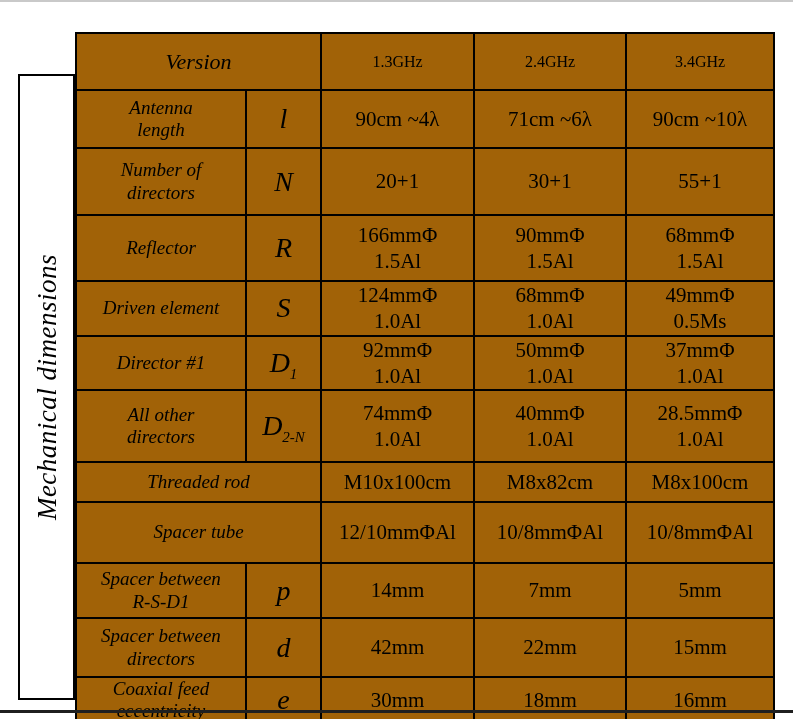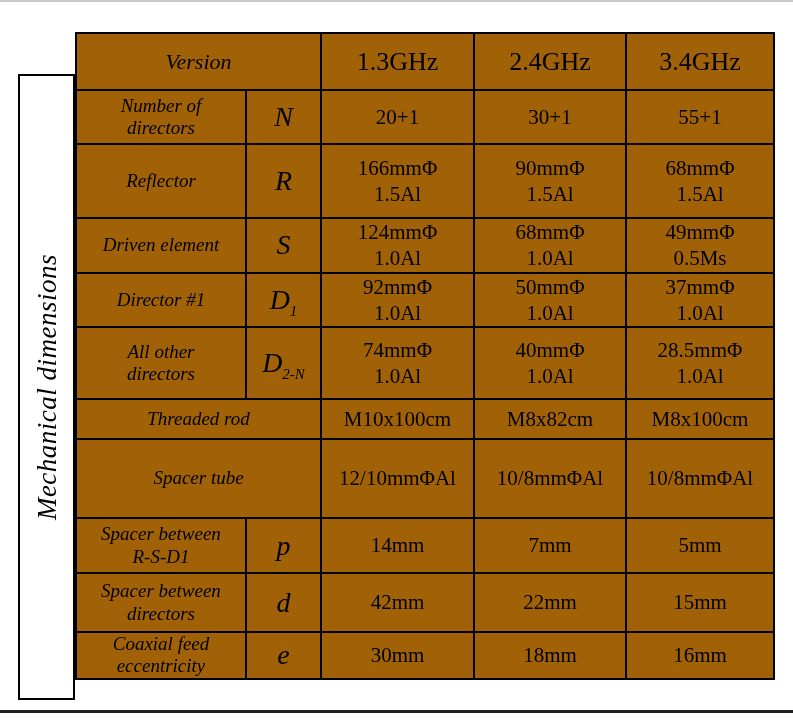--- a/index.html
+++ b/index.html
@@ -57,21 +57,21 @@
     text-align: center;
     vertical-align: middle;
     font-weight: normal;
   }
   col.c-label  { width: 170px; }
   col.c-symbol { width: 75px;  }
   col.c-v1     { width: 153px; }
   col.c-v2     { width: 152px; }
   col.c-v3     { width: 148px; }
   .version-cell { font-style: italic; font-size: 22px; }
-  .freq-cell    { font-size: 26px; }
+  .freq-cell    { font-size: 16px; }
   .label-cell   { font-style: italic; font-size: 19px; line-height: 1.18; white-space: pre-line; }
   .symbol-cell  { font-style: italic; font-size: 28px; }
   .symbol-cell sub { font-size: 15px; font-style: italic; line-height: 0; }
   .value-cell   { font-size: 21px; line-height: 1.25; white-space: pre-line; }
 </style>
 </head>
 <body>
 
 <div class="stage">
 
@@ -91,31 +91,39 @@
     </colgroup>
 
     <tbody>
         <tr style="height:57px;">
       <th colspan="2" class="version-cell">Version</th>
       <th class="freq-cell">1.3GHz</th>
       <th class="freq-cell">2.4GHz</th>
       <th class="freq-cell">3.4GHz</th>
     </tr>
 
-
-    <tr style="height:54px;">
+    <tr style="height:58px;">
+      <td class="label-cell">Antenna
+length</td>
+      <td class="symbol-cell"><span>l</span><sub></sub></td>
+      <td class="value-cell">90cm ~4λ</td>
+      <td class="value-cell">71cm ~6λ</td>
+      <td class="value-cell">90cm ~10λ</td>
+    </tr>
+
+    <tr style="height:67px;">
       <td class="label-cell">Number of
 directors</td>
       <td class="symbol-cell"><span>N</span><sub></sub></td>
       <td class="value-cell">20+1</td>
       <td class="value-cell">30+1</td>
       <td class="value-cell">55+1</td>
     </tr>
 
-    <tr style="height:74px;">
+    <tr style="height:66px;">
       <td class="label-cell">Reflector</td>
       <td class="symbol-cell"><span>R</span><sub></sub></td>
       <td class="value-cell">166mmΦ
 1.5Al</td>
       <td class="value-cell">90mmΦ
 1.5Al</td>
       <td class="value-cell">68mmΦ
 1.5Al</td>
     </tr>
 
@@ -153,21 +161,21 @@
 1.0Al</td>
     </tr>
 
     <tr style="height:40px;font-family:Liberation Serif, serif;">
       <td colspan="2" class="label-cell">Threaded rod</td>
       <td class="value-cell">M10x100cm</td>
       <td class="value-cell">M8x82cm</td>
       <td class="value-cell">M8x100cm</td>
     </tr>
 
-    <tr style="height:79px;">
+    <tr style="height:61px;">
       <td colspan="2" class="label-cell">Spacer tube</td>
       <td class="value-cell">12/10mmΦAl</td>
       <td class="value-cell">10/8mmΦAl</td>
       <td class="value-cell">10/8mmΦAl</td>
     </tr>
 
     <tr style="height:55px;">
       <td class="label-cell">Spacer between
 R-S-D1</td>
       <td class="symbol-cell"><span>p</span><sub></sub></td>

